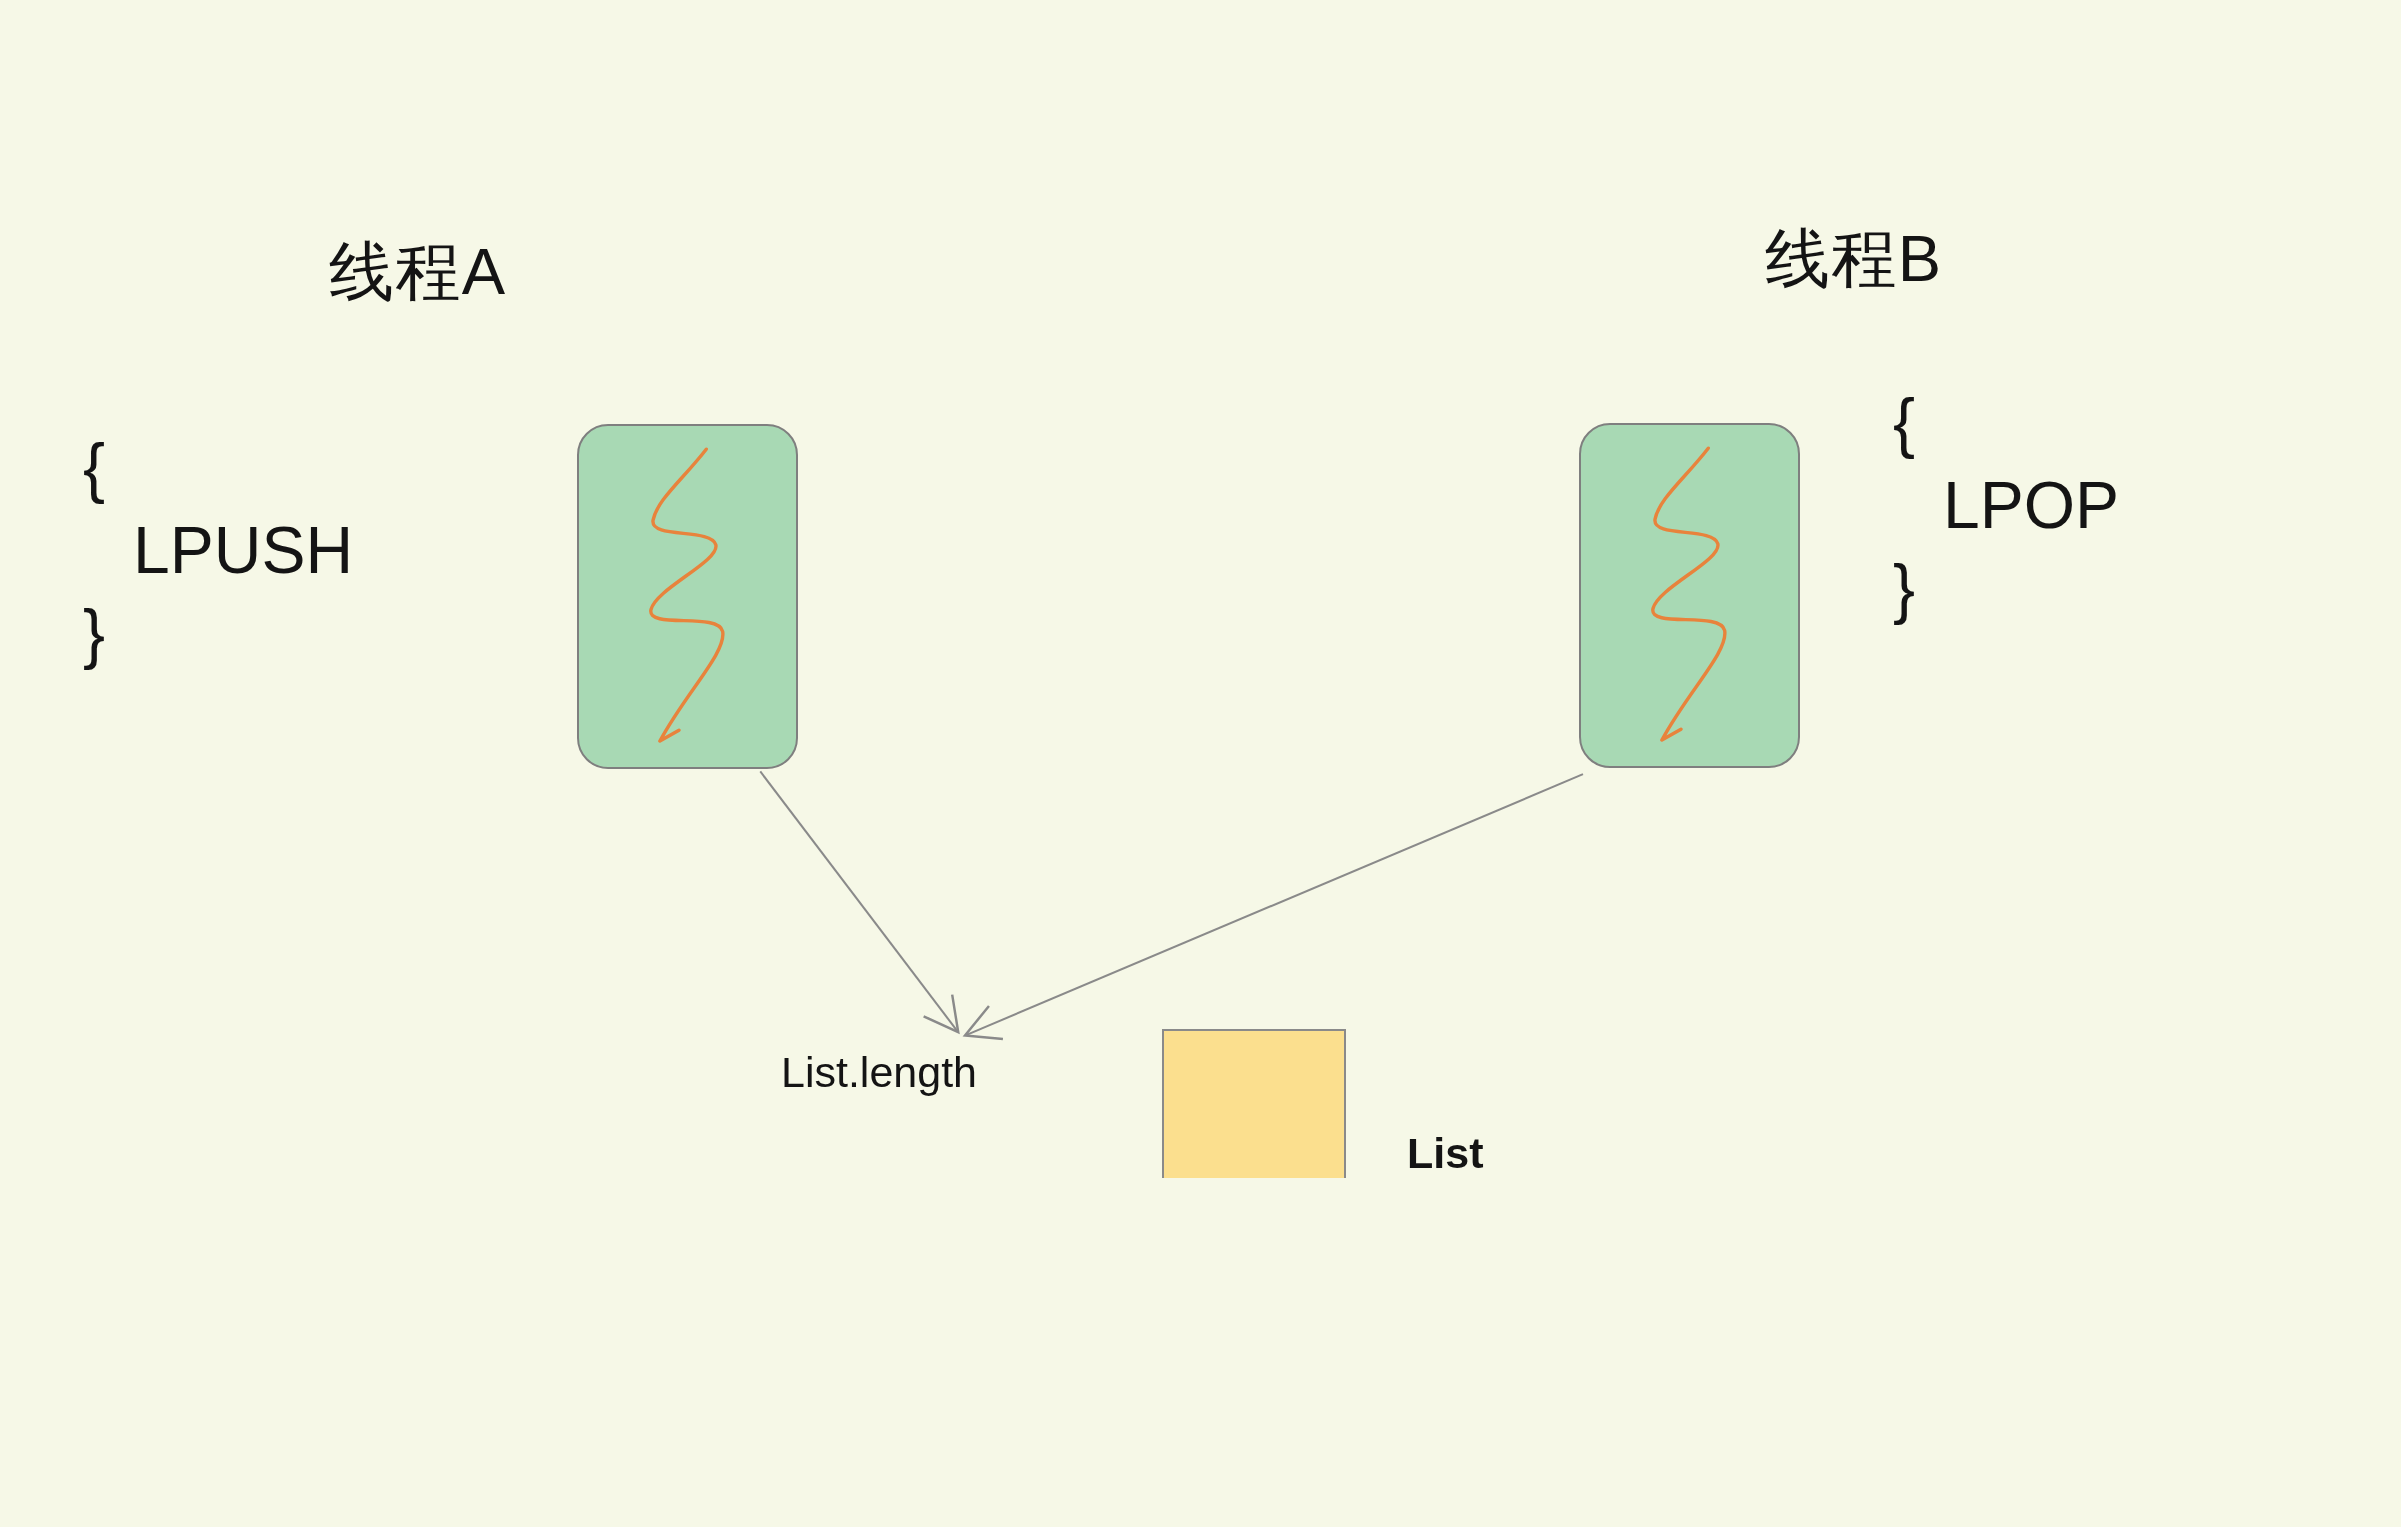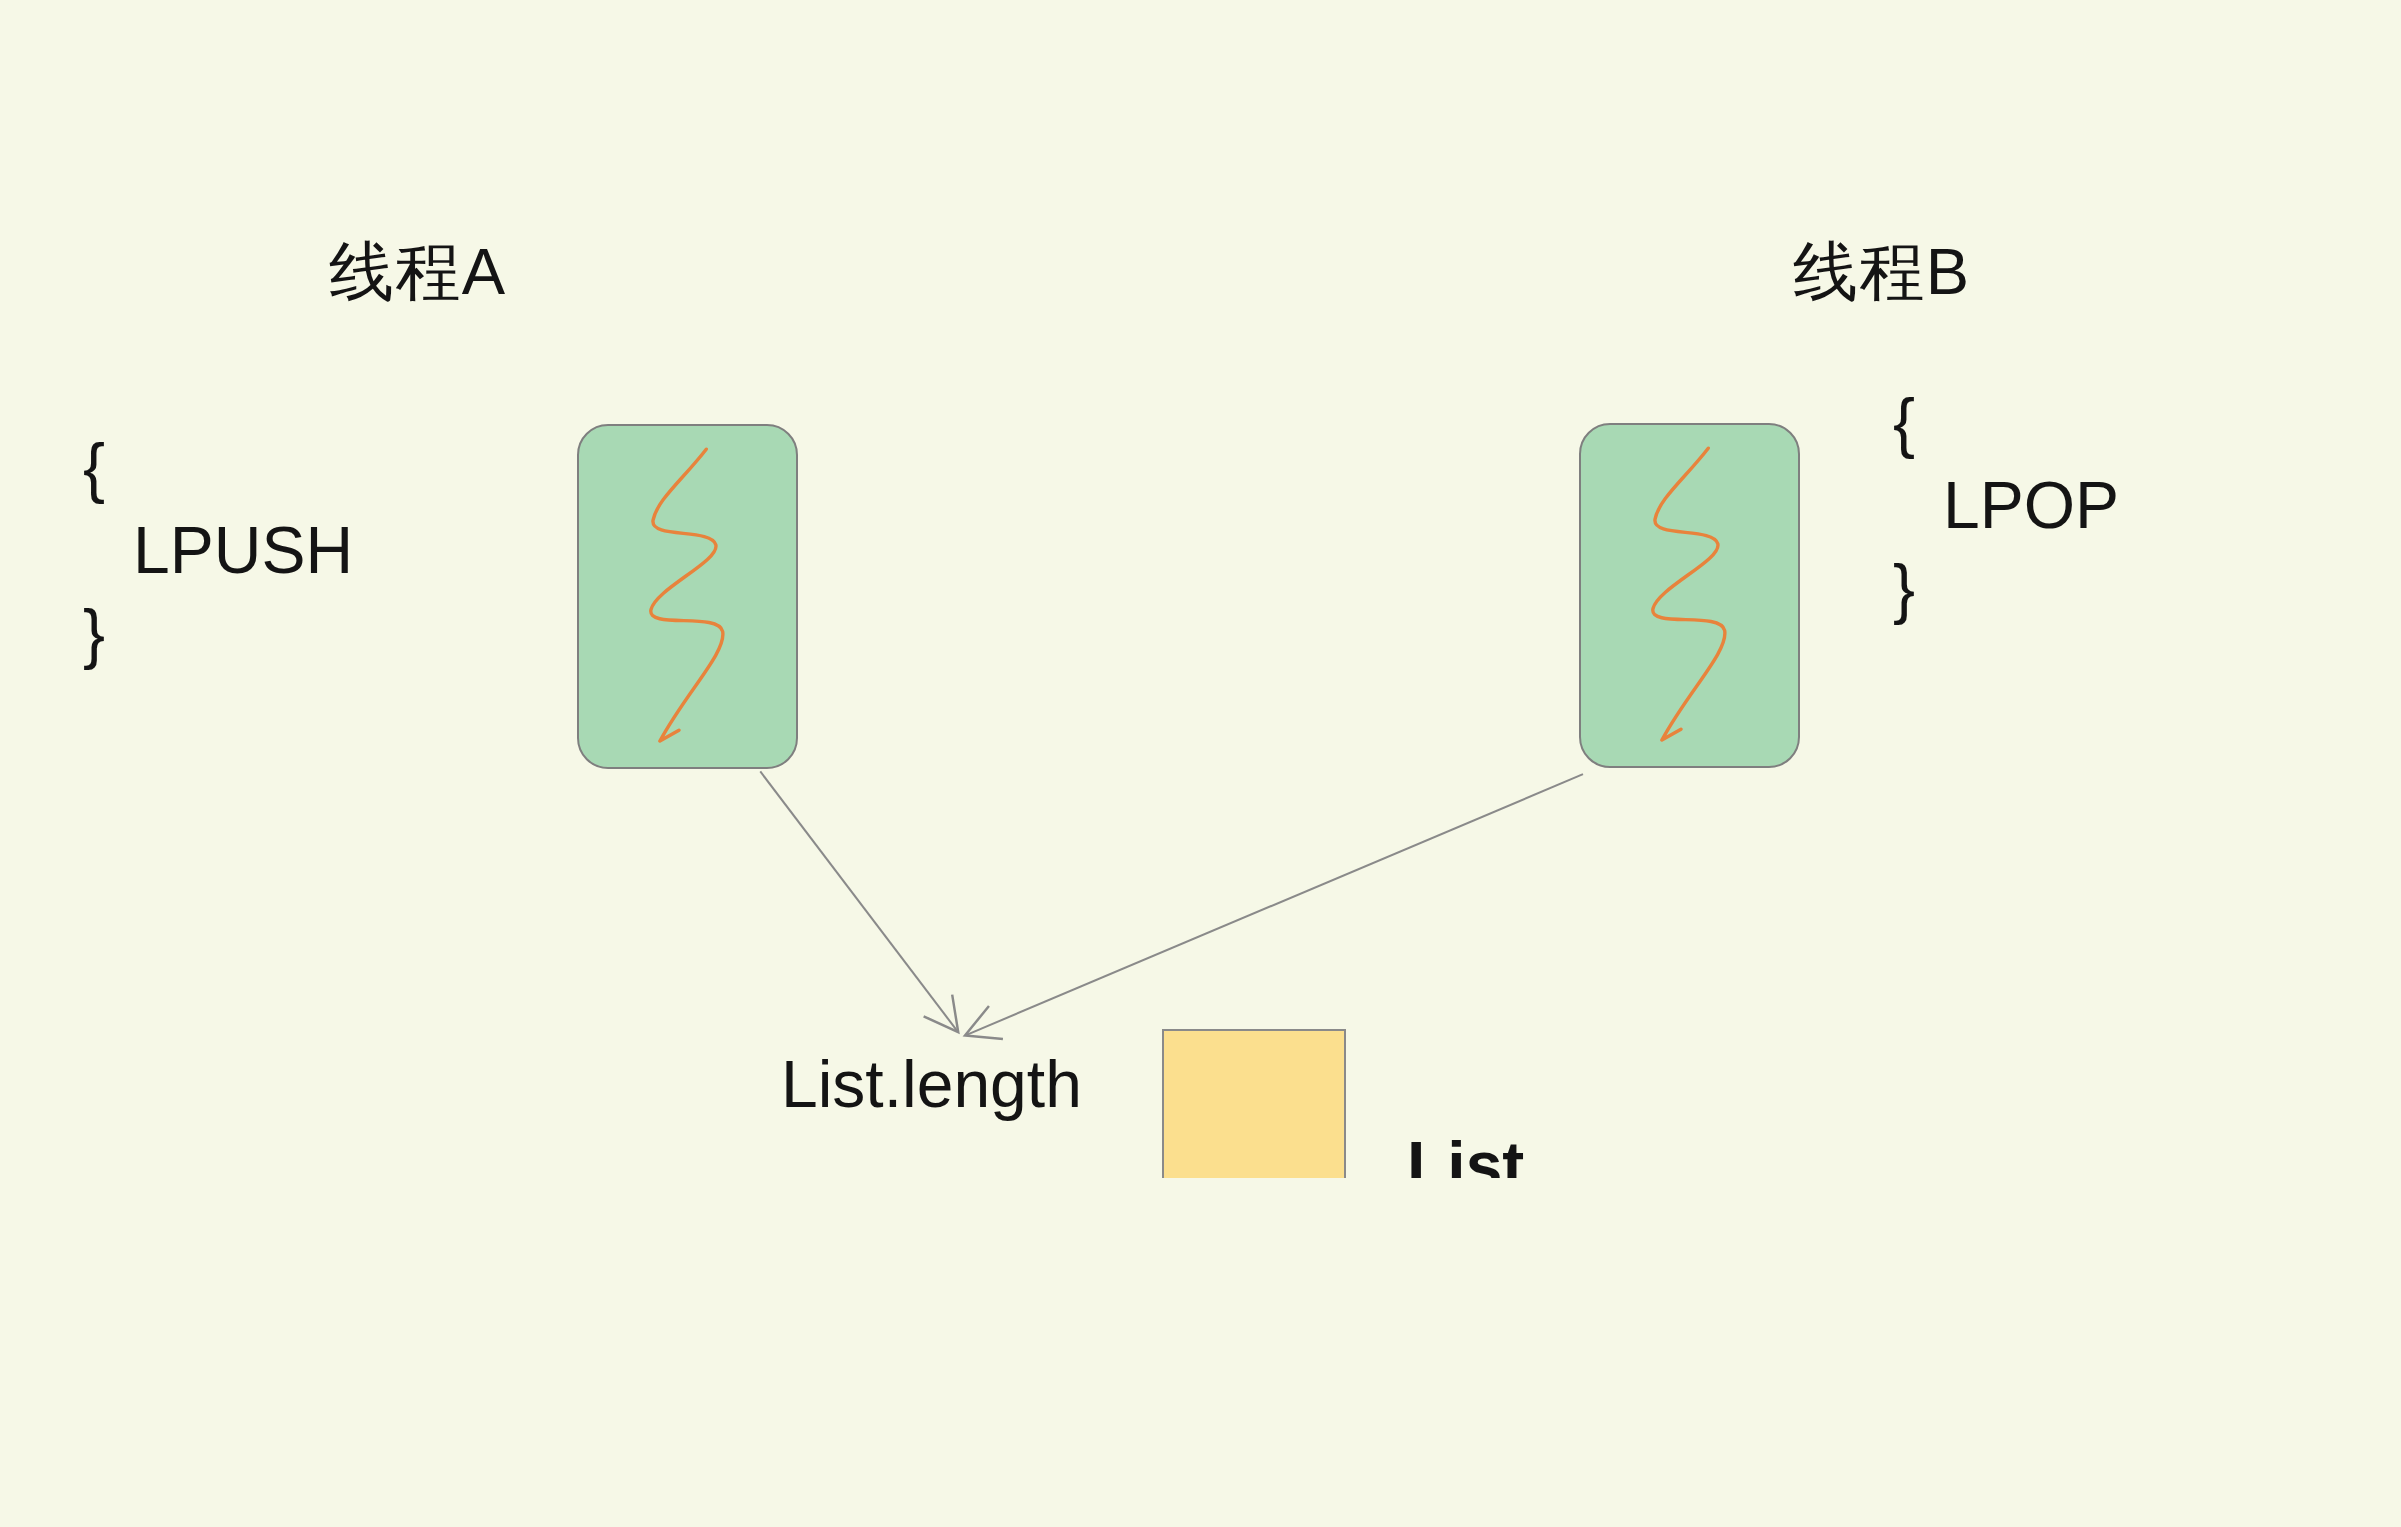--- a/index.html
+++ b/index.html
@@ -25,21 +25,21 @@
     border-radius: 30px;
   }
   .thread-title {
     position: absolute;
     font-size: 65px;
     line-height: 1.0;
     white-space: nowrap;
     letter-spacing: 1.4px;
   }
   .title-a { left: 329px; top: 239px; }
-  .title-b { left: 1765px; top: 239px; margin-left: 28px; }
+  .title-b { left: 1765px; top: 226px; }
   .code-block {
     position: absolute;
     font-size: 66px;
     line-height: 83px;
     white-space: nowrap;
   }
   .code-a { left: 83px; top: 426px; }
   .code-b { left: 1893px; top: 381px; }
   .code-line.indented { padding-left: 50px; }
   .thread-box {
@@ -63,21 +63,21 @@
   .arrows-layer {
     position: absolute;
     left: 0; top: 0;
     width: 2401px;
     height: 1528px;
     pointer-events: none;
   }
   .arrow-line { stroke: var(--arrow); stroke-width: 3; fill: none; }
   .floating-label {
     position: absolute;
-    font-size: 66px;
+    font-size: 43px;
     line-height: 1.0;
     white-space: nowrap;
   }
   .junction-label { left: 781px; top: 1051px; }
   .list-box {
     position: absolute;
     left: 1162px; top: 1029px;
     width: 184px;
     height: 348px;
     background: var(--yellow-fill);

